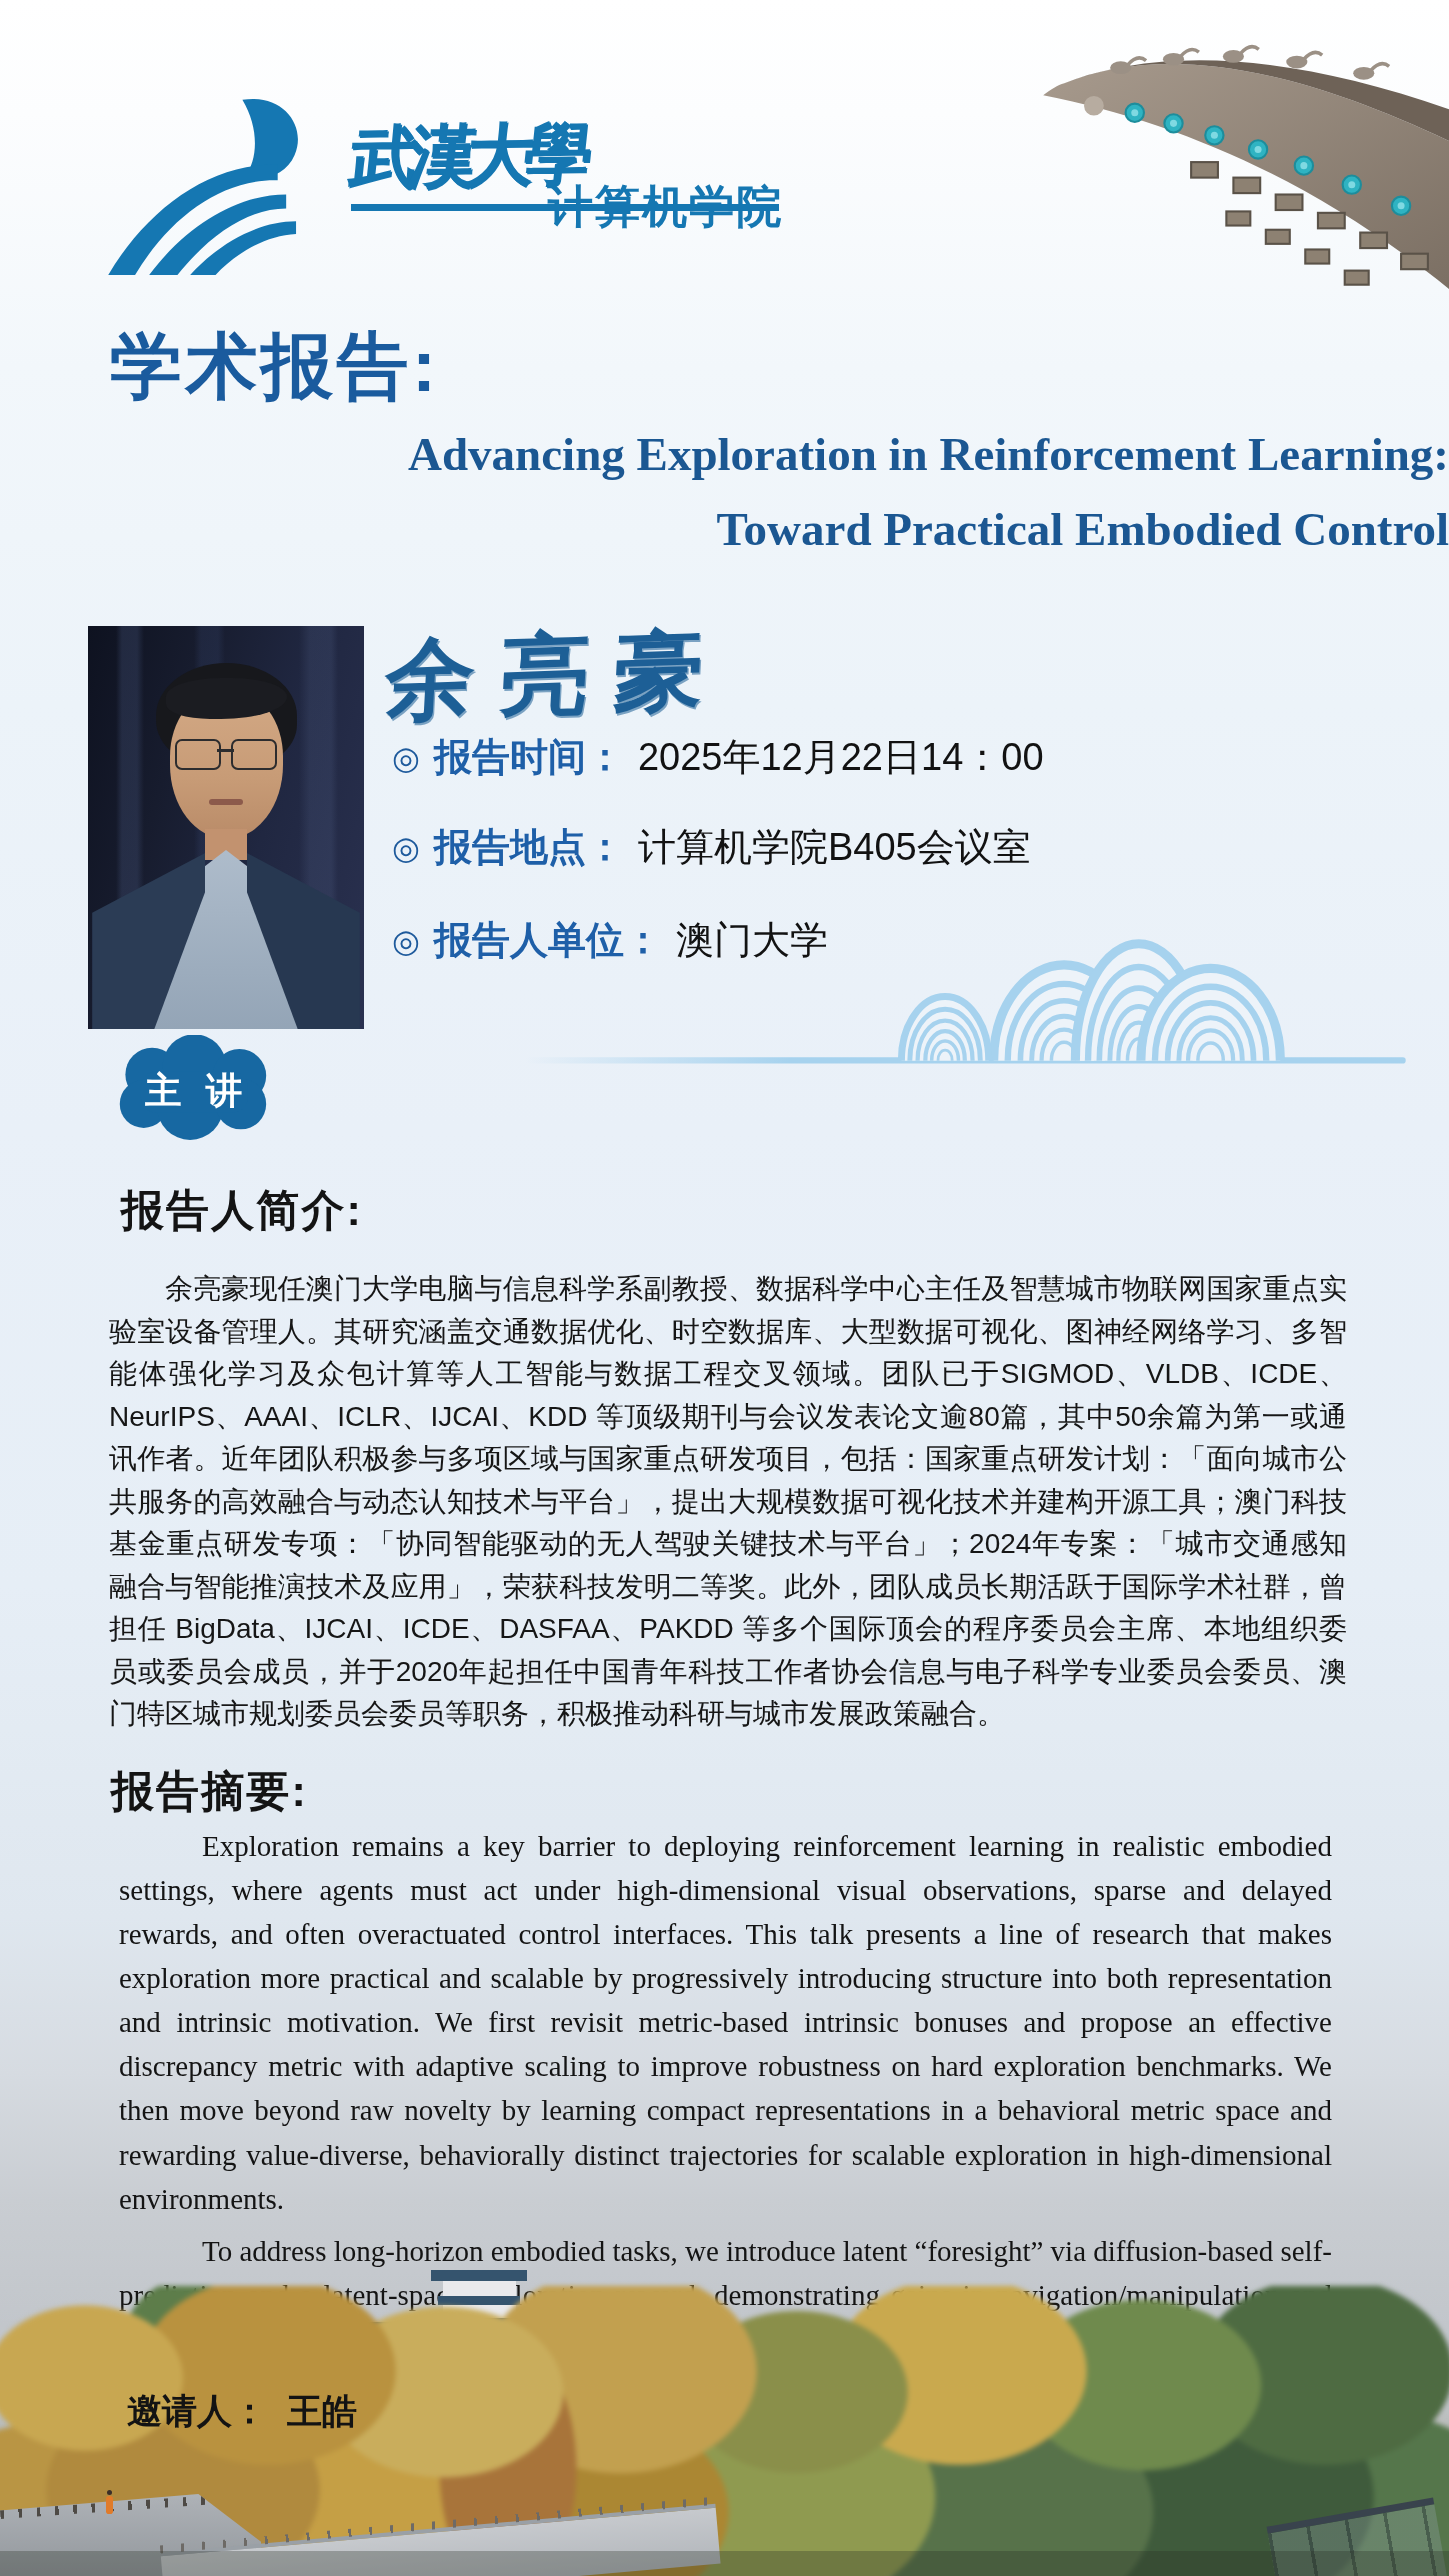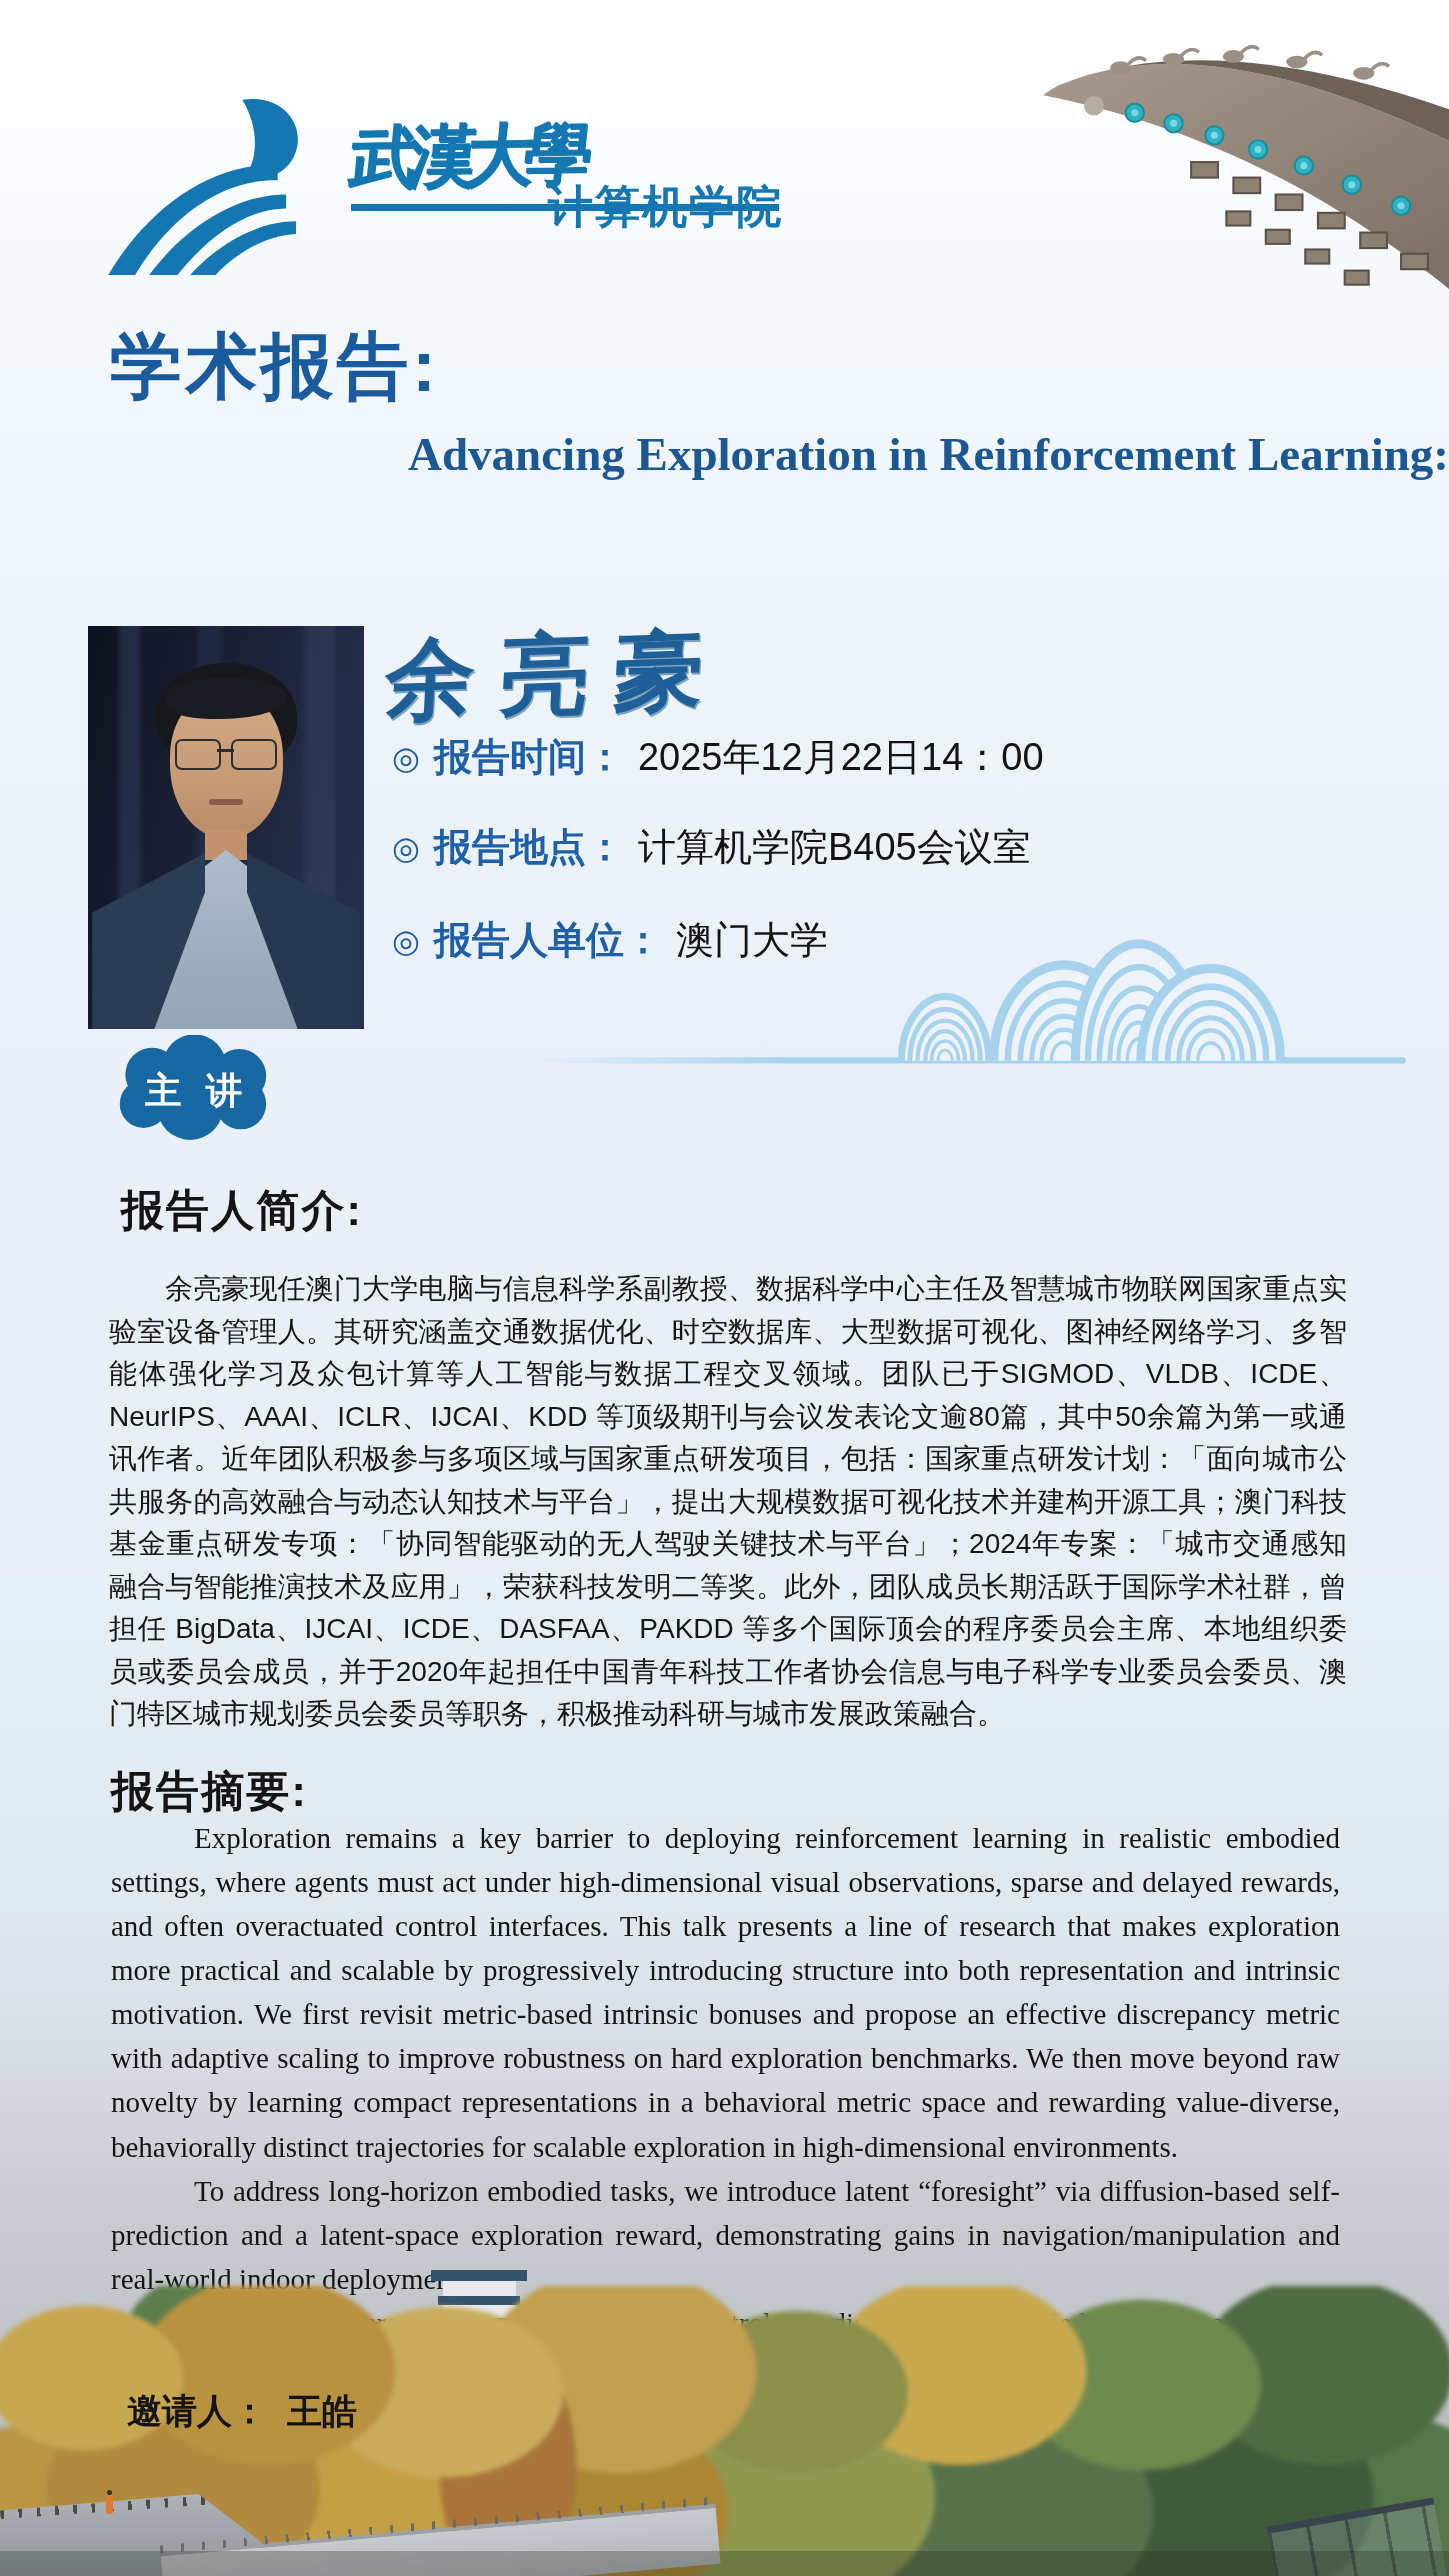--- a/index.html
+++ b/index.html
@@ -54,21 +54,21 @@
   .dlabel{font-size:38px;font-weight:600;color:#1e5fa8;}
   .dvalue{font-size:38px;color:#121212;}
   
   .sec-head{font-size:43px;font-weight:700;color:#141414;letter-spacing:2.1px;}
   .bio-head{left:121px;top:1182px;}
   .bio-text{left:109px;top:1268px;width:1238px;font-size:28px;line-height:1.52;text-align:justify;
     text-indent:2em;color:#161616;font-weight:500;}
   .abs-head{left:111px;top:1755px;margin-top:8px;}
   .abstract{left:111px;top:1816px;width:1229px;font-family:"Liberation Serif",serif;font-size:29px;
     line-height:1.52;text-align:justify;color:#141414;}
-  .abstract p{margin:0;text-indent:83px;}
+  .abstract p{margin:8px;text-indent:83px;}
   .inviter{left:127px;top:2388px;display:flex;font-size:35px;font-weight:700;color:#131313;}
   .inviter .nm{margin-left:20px;}
   
   .campus{left:0;top:2101px;width:1449px;height:475px;}
   .bld{position:absolute;background:#e9e9ec;}
   .roofband{position:absolute;background:#3f5d77;}
   .trees{position:absolute;left:-14px;right:-14px;top:185px;bottom:-14px;filter:blur(2.8px);
     background-image:
       radial-gradient(162px 120px at 99px 92px,#c8a751 60%,rgba(0,0,0,0) 61%),
       radial-gradient(211px 155px at 282px 85px,#b9923f 60%,rgba(0,0,0,0) 61%),
@@ -169,20 +169,21 @@
         <rect x="548" y="360" width="38" height="22"></rect>
       <rect x="300" y="300" width="34" height="20"></rect>
         <rect x="356" y="326" width="34" height="20"></rect>
       <rect x="412" y="354" width="34" height="20"></rect>
         <rect x="468" y="384" width="34" height="20"></rect>
     </g>
   </svg>
 
   <div class="abs category">学术报告:</div>
   <div class="abs title-line t1">Advancing Exploration in Reinforcement Learning:</div>
+  <div class="abs title-line t2">Toward Practical Embodied Control</div>
 
   <div class="abs photo-frame">
     <div class="photo-streak"></div>
     <div class="hair"></div>
     <div class="face"></div>
     <div class="fringe"></div>
     <div class="glasses">
       <div class="lens"></div>
       <div class="lens r"></div>
       <div class="bridge"></div>

